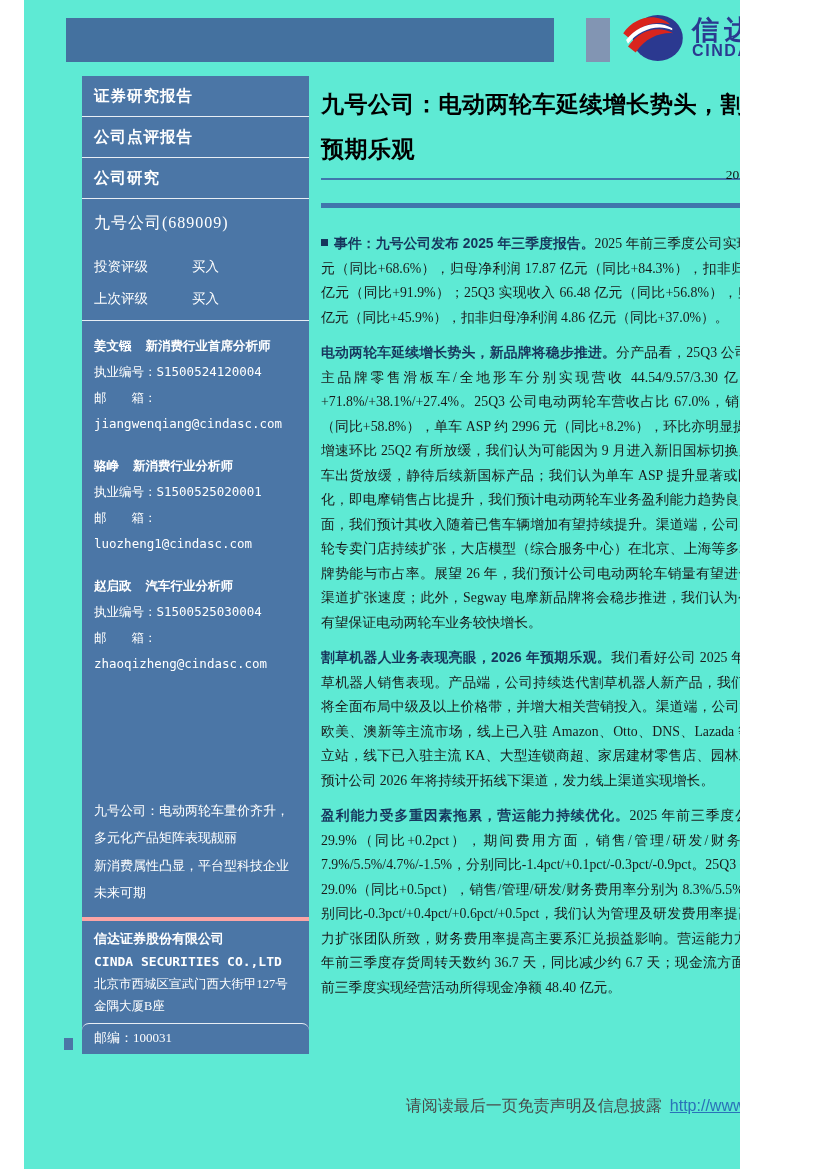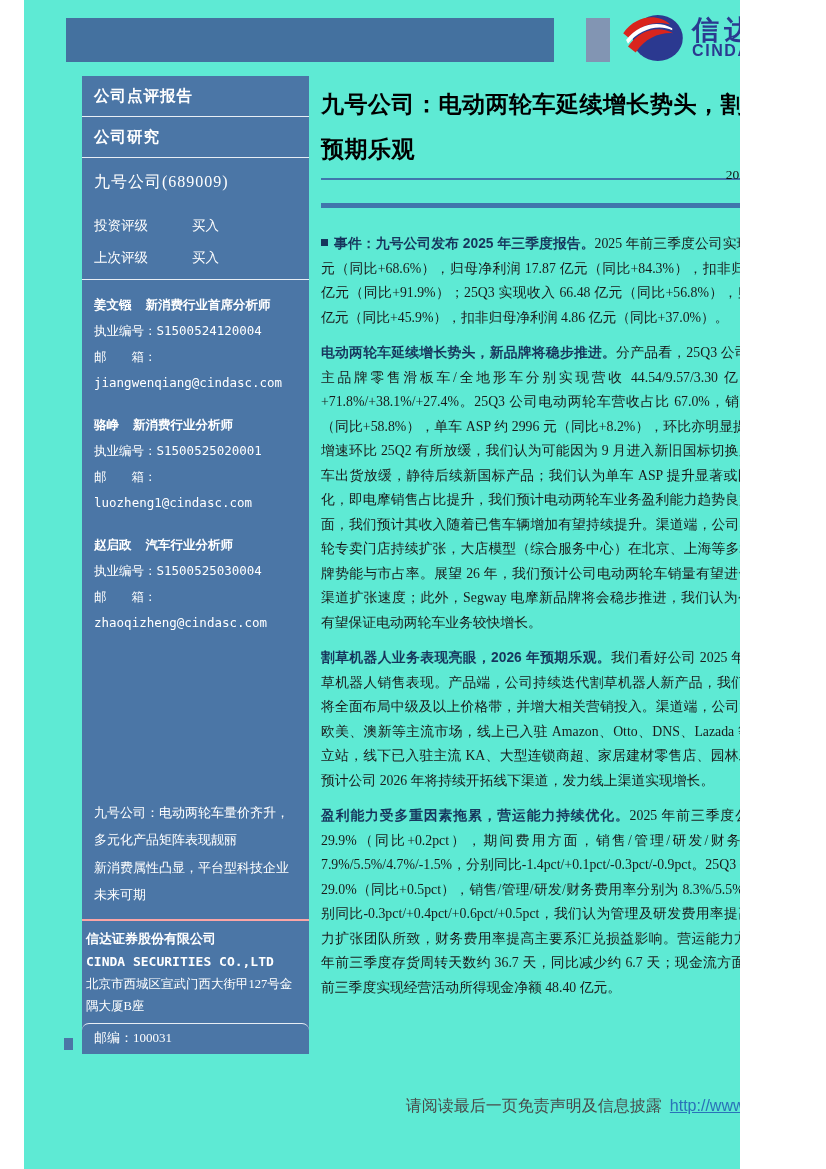--- a/index.html
+++ b/index.html
@@ -21,21 +21,21 @@
   .sb-rating-row .lbl{width:98px;}
   .sb-analysts{padding:12px 10px 0 12px;}
   .sb-analyst{margin-bottom:16px;font-size:12.5px;line-height:26px;}
   .sb-analyst .nm{font-family:"Liberation Serif","DejaVu Serif",serif;font-weight:bold;margin-right:14px;}
   .sb-analyst .tt{font-family:"Liberation Serif","DejaVu Serif",serif;font-weight:bold;}
   .sb-analyst .lic,.sb-analyst .eml-l{font-family:"Liberation Serif","DejaVu Serif",serif;display:block;}
   .sb-analyst .mono{font-family:"DejaVu Sans Mono","Liberation Mono",monospace;font-size:12.5px;}
   .sb-bottom{position:absolute;left:0;bottom:0;width:227px;box-sizing:border-box;}
   .sb-reports{padding:0 12px 10px 12px;font-size:13px;line-height:27px;font-family:"Liberation Serif","DejaVu Serif",serif;}
   .sb-report{margin-bottom:1px;}
-  .sb-cinfo{border-top:2px solid #fca5a5;padding:6px 10px 6px 4px;}
+  .sb-cinfo{border-top:4px solid #fca5a5;padding:6px 10px 6px 12px;}
   .sb-cinfo .cn{font-size:13px;font-weight:bold;font-family:"Liberation Serif","DejaVu Serif",serif;line-height:24px;}
   .sb-cinfo .en{font-size:13px;font-weight:bold;font-family:"DejaVu Sans Mono","Liberation Mono",monospace;line-height:22px;}
   .sb-cinfo .addr{font-size:12.5px;font-family:Liberation Serif, serif;line-height:22px;}
   .sb-post{border-top:1px solid #e8eef5;padding:4px 10px 6px 12px;font-size:13px;line-height:20px;font-family:"Liberation Serif","DejaVu Serif",serif;border-radius:7px;}
   .corner-sq{position:absolute;left:40px;top:1038px;width:9px;height:12px;background:#4b76a6;}
   
   .main-title{position:absolute;left:297px;top:82px;width:517px;font-size:23px;font-weight:bold;
               color:#000000;line-height:45px;letter-spacing:0.5px;}
   .rule-thin{position:absolute;left:297px;top:178px;width:516px;height:2px;background:#4076ac;}
   .date-line{position:absolute;left:297px;top:166px;width:516px;text-align:right;font-size:13.5px;color:#111;
@@ -67,20 +67,21 @@
       <path d="M6 36 C 17 19, 37 13, 53 22 C 39 21, 24 27, 14 42 Z" fill="#d9251d"></path>
       <path d="M4 29 C 17 13, 37 8, 52 17 L 52 19 C 37 12, 18 18, 6 33 Z" fill="#ffffff"></path>
     </svg>
     <div>
       <div class="logo-cn">信达证券</div>
       <div class="logo-en">CINDA SECURITIES</div>
     </div>
   </div>
 
   <aside class="sidebar">
+    <div class="sb-sec">证券研究报告</div>
     <div class="sb-sec">公司点评报告</div>
     <div class="sb-sec">公司研究</div>
 
     <div class="sb-company">九号公司(689009)</div>
 
     <div class="sb-ratings">
       <div class="sb-rating-row">
         <span class="lbl">投资评级</span>
         <span class="val">买入</span>
       </div>

